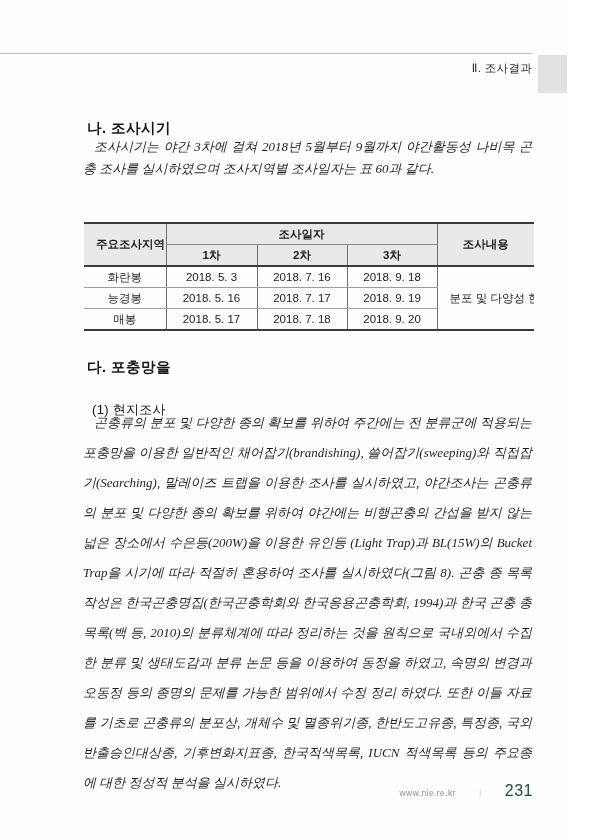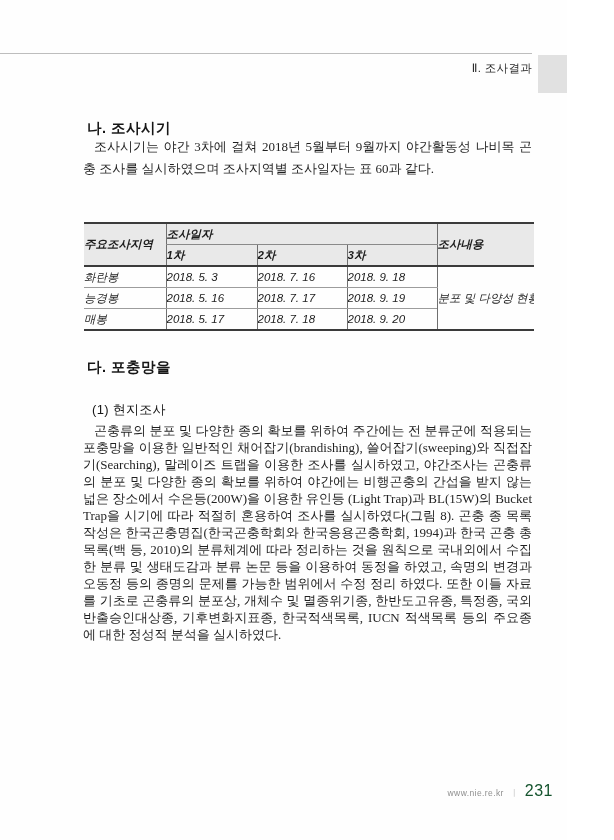--- a/index.html
+++ b/index.html
@@ -19,52 +19,51 @@
     font-weight:700; font-size:14.5px; color:#161616; letter-spacing:0.5px;
   }
   .heading-na { top:119px; }
   .heading-da { top:358px; }
   .heading-sub {
     position:absolute; top:401px; left:92px; font-family:"Liberation Sans", sans-serif;
     font-weight:400; font-size:13px; color:#161616; letter-spacing:0.3px;
   }
   .body-para {
     position:absolute; left:83px; width:449px; font-size:13px; color:#1f1f1f;
-    text-align:justify; text-indent:11px; word-break:break-word;
+    text-align:justify; text-indent:11px; word-break:break-word;font-style:italic;
   }
   .para-1 { top:136px; line-height:21.5px; }
-  .para-2 { top:422px; line-height:17px; }
+  .para-2 { top:408px; line-height:30px; }
 
   .table-caption {
     position:absolute; top:200px; left:85px; font-family:"Liberation Sans", sans-serif;
     font-size:12px; color:#1c1c1c; letter-spacing:0.3px;margin-top:32px;
   }
   .data-table {
     position:absolute; top:222px; left:84px; width:450px;
     border-collapse:collapse; table-layout:fixed;
     font-family:"Liberation Sans", sans-serif; font-size:11.5px; color:#1c1c1c;
     border-top:2px solid var(--border-dark, #3b3b3b);
     border-bottom:2px solid var(--border-dark, #3b3b3b);
   }
   .data-table td {
-    height:20px; text-align:left; vertical-align:middle; padding:0 0;
-    border-left:1px solid #6f6f6f; overflow:hidden; white-space:nowrap;font-style:italic;
+    height:20px; text-align:center; vertical-align:middle; padding:0 12px;
+    border-left:1px solid #6f6f6f; overflow:hidden; white-space:nowrap;
   }
   .data-table td.first { border-left:none; }
   .data-table td.head { background:var(--table-header-bg, #e9e9e9); font-weight:700; }
   .data-table td.group-head { border-bottom:1px solid #8a8a8a; }
   .data-table td.head-bottom { border-bottom:2px solid var(--border-dark, #3b3b3b); }
   .data-table tr.body-row td { border-bottom:1px solid var(--border-light, #9c9c9c); }
   .data-table td.content-cell { border-bottom:none; }
 
   .footer {
     position:absolute; top:782px; left:0; width:533px;
-    display:flex; justify-content:flex-end; align-items:baseline; gap:6px;
+    display:flex; justify-content:flex-end; align-items:baseline; gap:20px;
     font-family:"Liberation Sans", sans-serif;
-    margin-left:20px;
   }
   .footer-url { font-size:8.5px; color:#8f8f8f; letter-spacing:0.4px; }
   .footer-sep { font-size:9px; color:#c4c4c4; }
   .footer-page { font-size:16px; color:#14532d; letter-spacing:0.5px; }
 </style>
 </head>
 <body>
 
 <div class="page">
 

